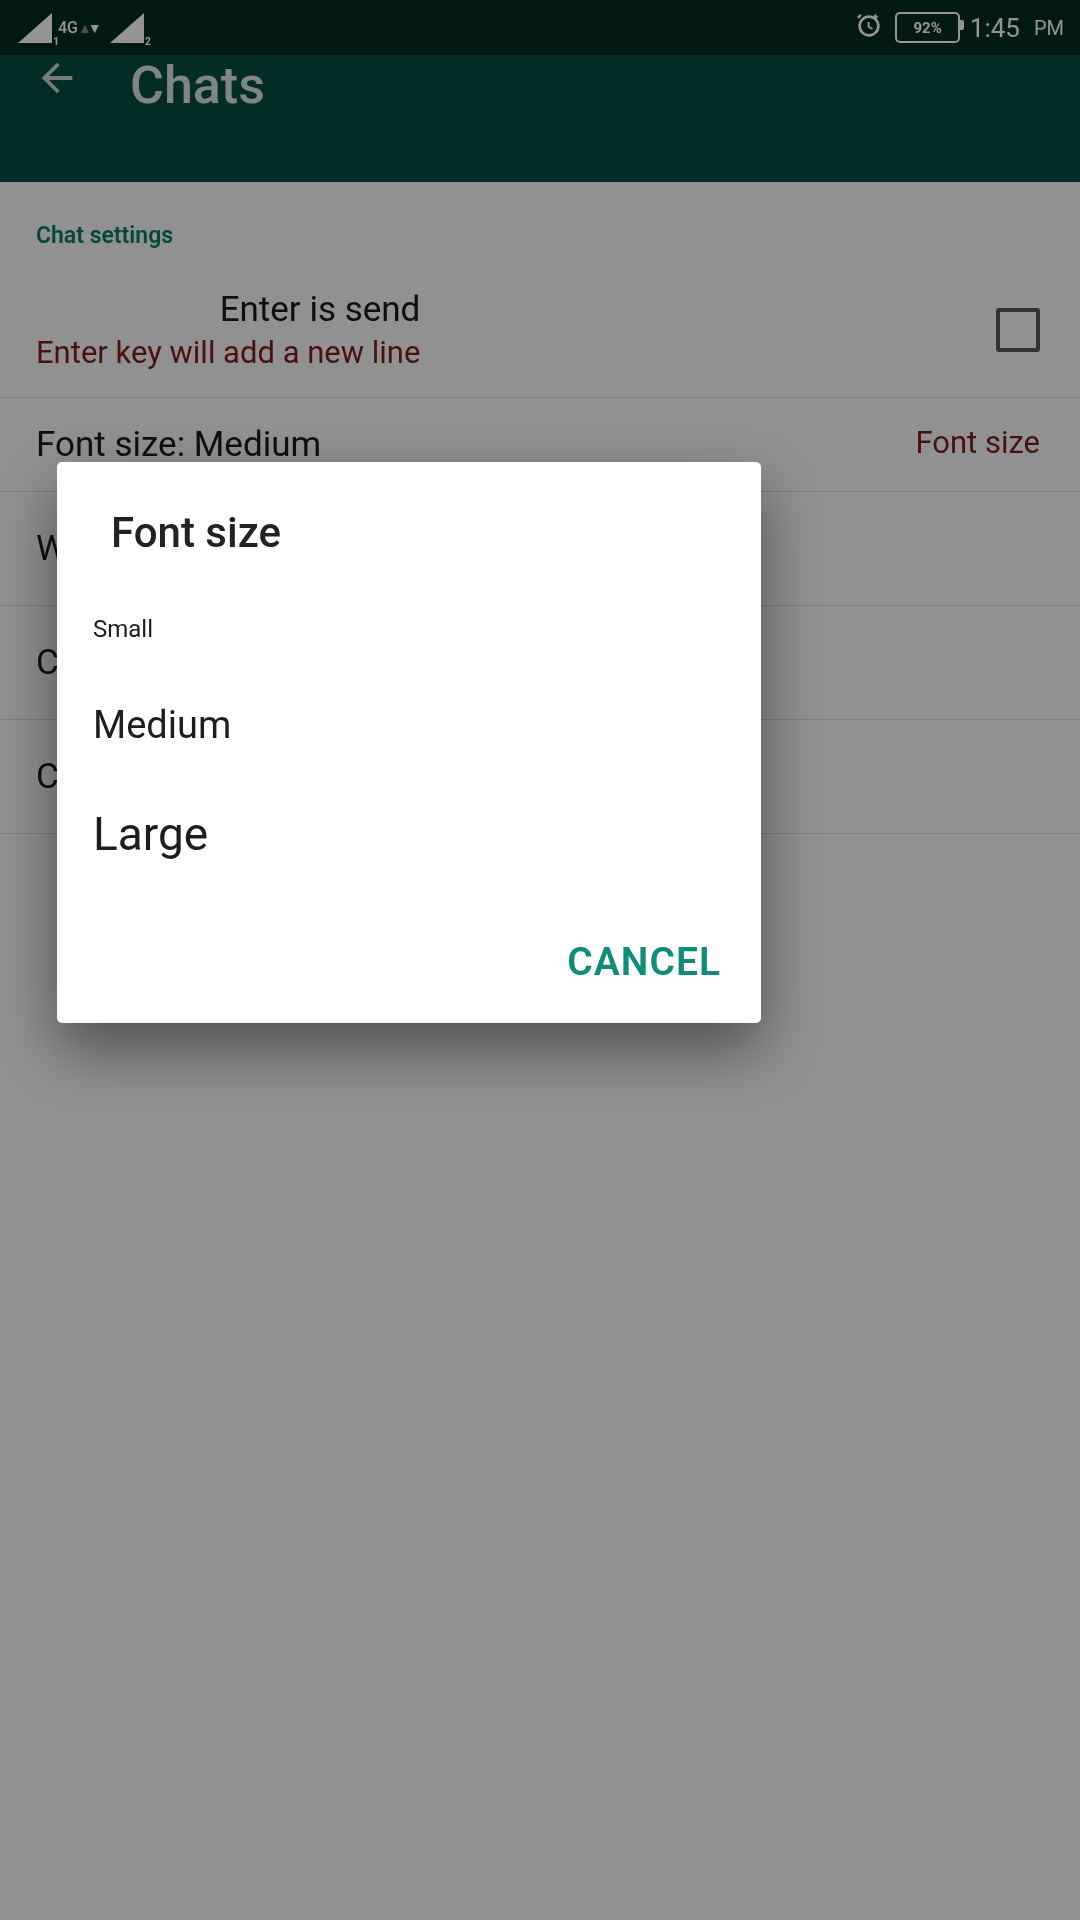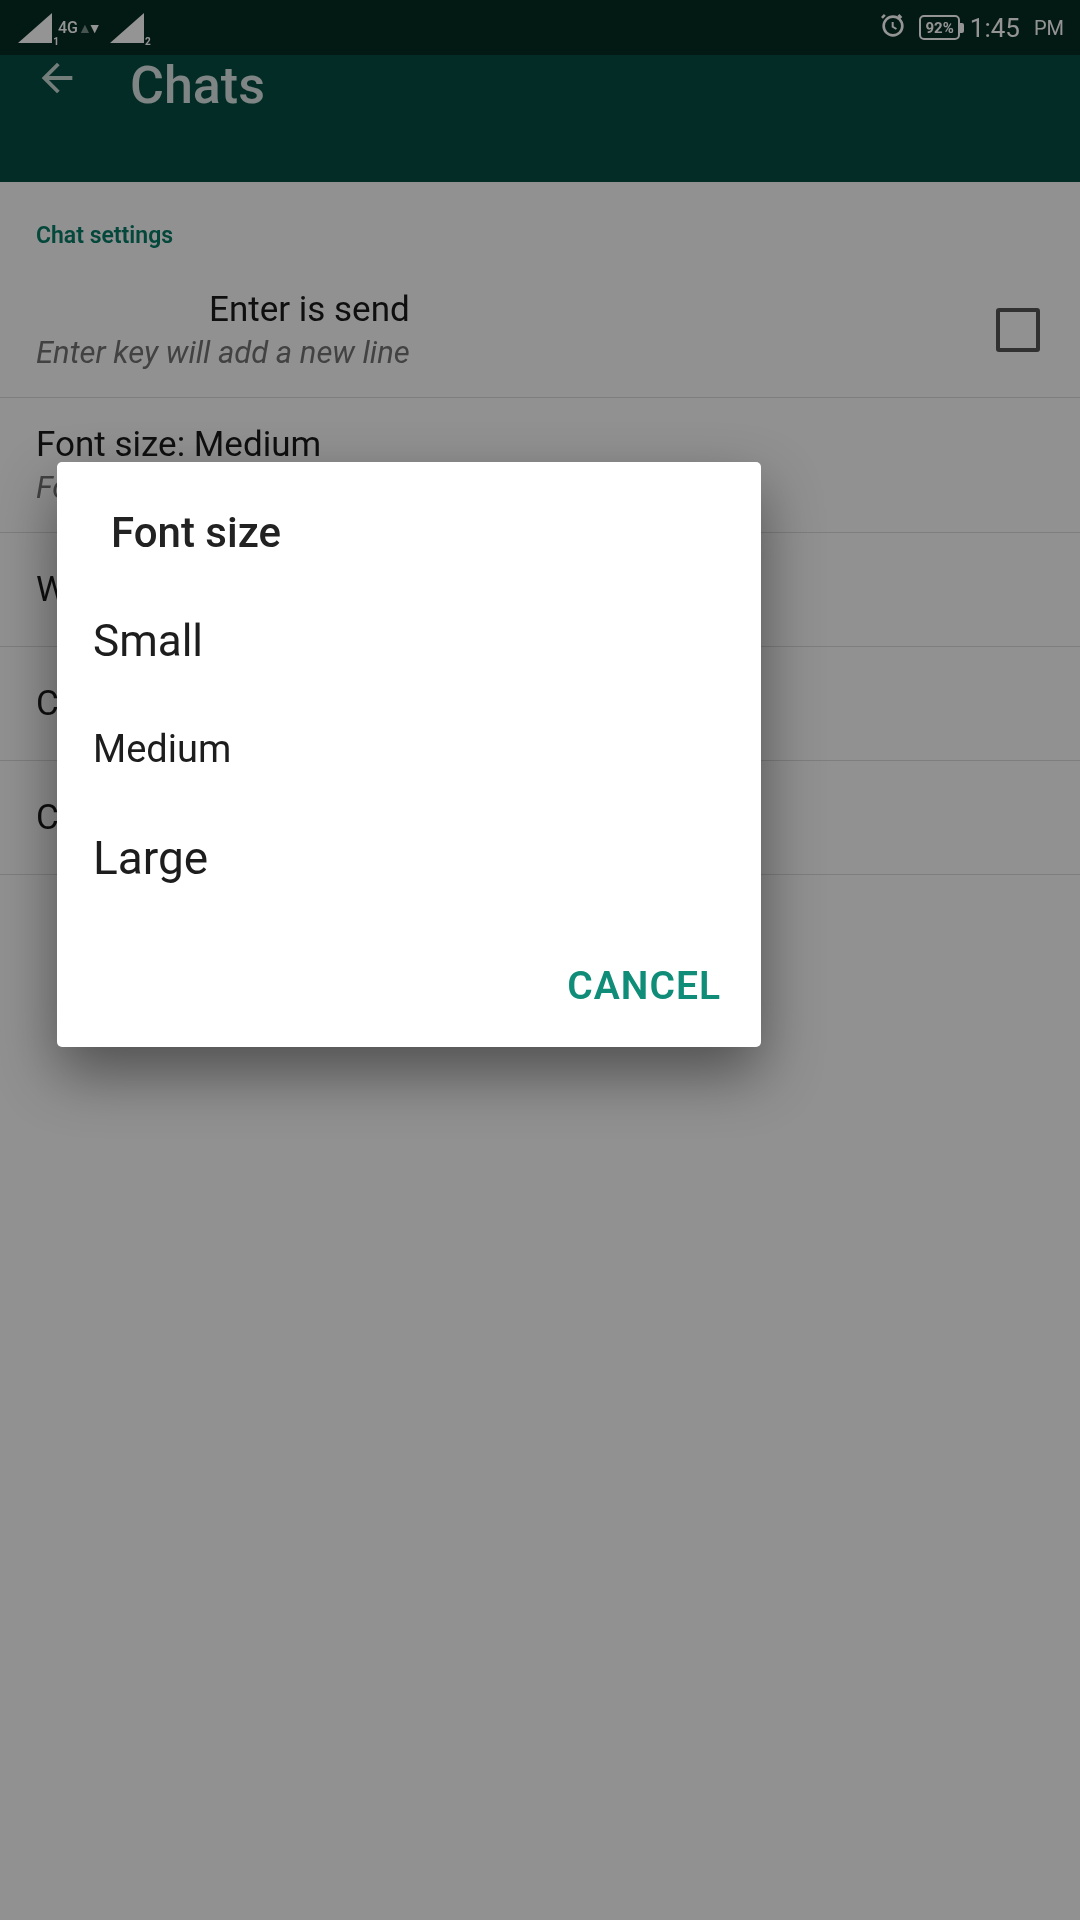--- a/index.html
+++ b/index.html
@@ -67,22 +67,22 @@
       display: flex;
     }
     .arrows .up { color: #7a8f89; }
     .arrows .down { color: #fff; }
 
     .alarm svg { width: 32px; height: 32px; fill: #fff; }
     .battery {
       display: flex; align-items: center;
       border: 2.5px solid #fff;
       border-radius: 5px;
-      height: 25px;
-      padding: 0 4px;
+      height: 31px;
+      padding: 0 16px;
       position: relative;
     }
     .battery::after{
       content:"";
       position:absolute;
       right:-6px; top:6px;
       width:4px; height:10px;
       background:#fff;
       border-radius: 0 2px 2px 0;
     }
@@ -120,21 +120,21 @@
     .setting-row {
       display: flex;
       align-items: center;
       justify-content: space-between;
       padding: 26px 40px 26px 36px;
       border-bottom: 1px solid #d9d9d9;
     }
     .setting-row:first-of-type { border-top: none; }
     .setting-texts { display:flex; flex-direction: column; gap: 4px; align-items: flex-end; }
     .setting-title { font-size: 35px; color: #1b1b1b; }
-    .setting-sub   { font-size: 31px; color: #737373; font-style: italic; }
+    .setting-sub   { font-size: 31px; color: #7f1d1d; }
     .checkbox {
       width: 44px; height: 44px;
       border: 4px solid #555;
       border-radius: 3px;
     }
     .row-simple {
       padding: 36px 36px;
       font-size: 35px;
       border-bottom: 1px solid #d9d9d9;
       color: #1b1b1b;
@@ -160,21 +160,21 @@
       font-size: 42px;
       font-weight: 500;
       color: #222;
       padding: 46px 54px 28px;
     }
     .dialog-options { padding: 0 36px 30px; }
     .opt {
       padding: 30px 0;
       color: #1d1d1d;
     }
-    .opt-small  { font-size: 44px; }
+    .opt-small  { font-size: 24px; }
     .opt-medium { font-size: 38px; }
     .opt-large  { font-size: 46px; }
 
     .dialog-actions {
       display:flex; justify-content: flex-end;
       padding: 18px 40px 30px;
     }
     .cancel-btn {
       color: #0f8d78;
       font-size: 39px;
@@ -232,21 +232,21 @@
   <div class="section-header">Chat settings</div>
 
   <div class="setting-row">
     <div class="setting-texts">
       <span class="setting-title">Enter is send</span>
       <span class="setting-sub">Enter key will add a new line</span>
     </div>
     <div class="checkbox"></div>
   </div>
 
-  <div class="setting-row" style="flex-direction:column; align-items:flex-start; gap:4px;">
+  <div class="setting-row" style="flex-direction:row; align-items:flex-start; gap:4px;">
     <span class="setting-title">Font size: Medium</span>
     <span class="setting-sub">Font size</span>
   </div>
 
   <div class="row-simple">W</div>
   <div class="row-simple">C</div>
   <div class="row-simple">C</div>
 </div>
 
 <div class="overlay"></div>

